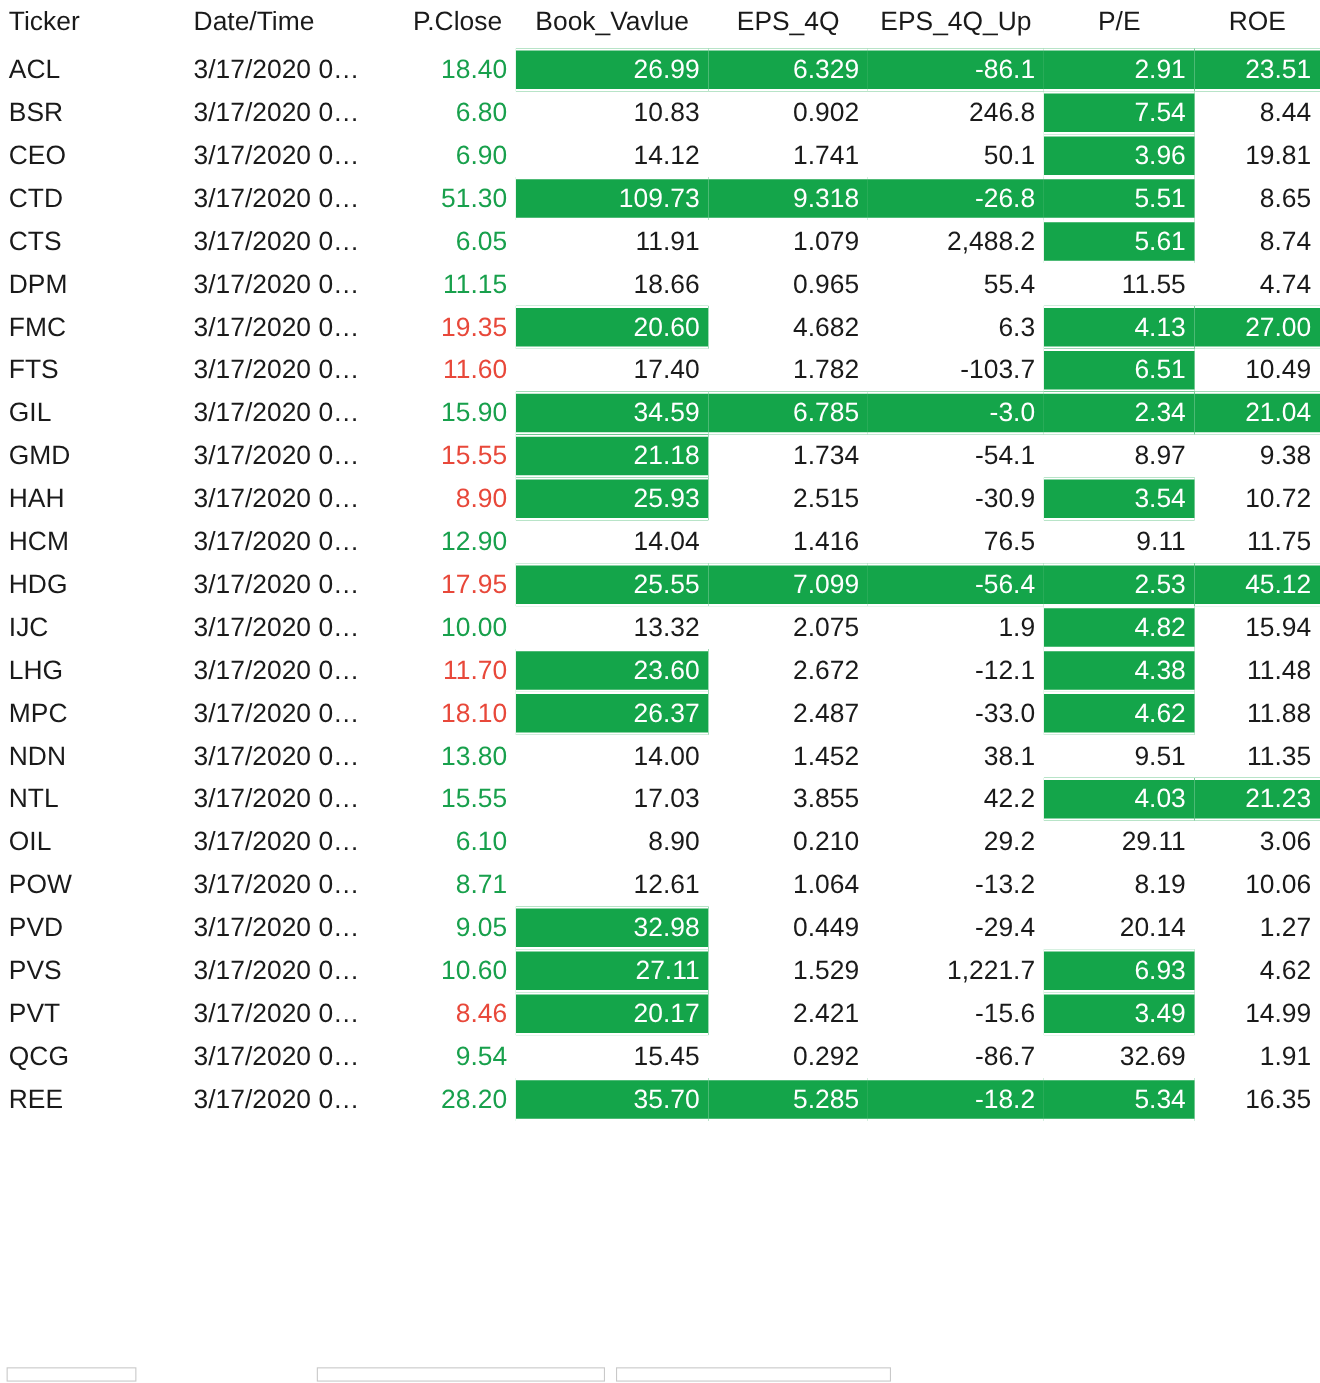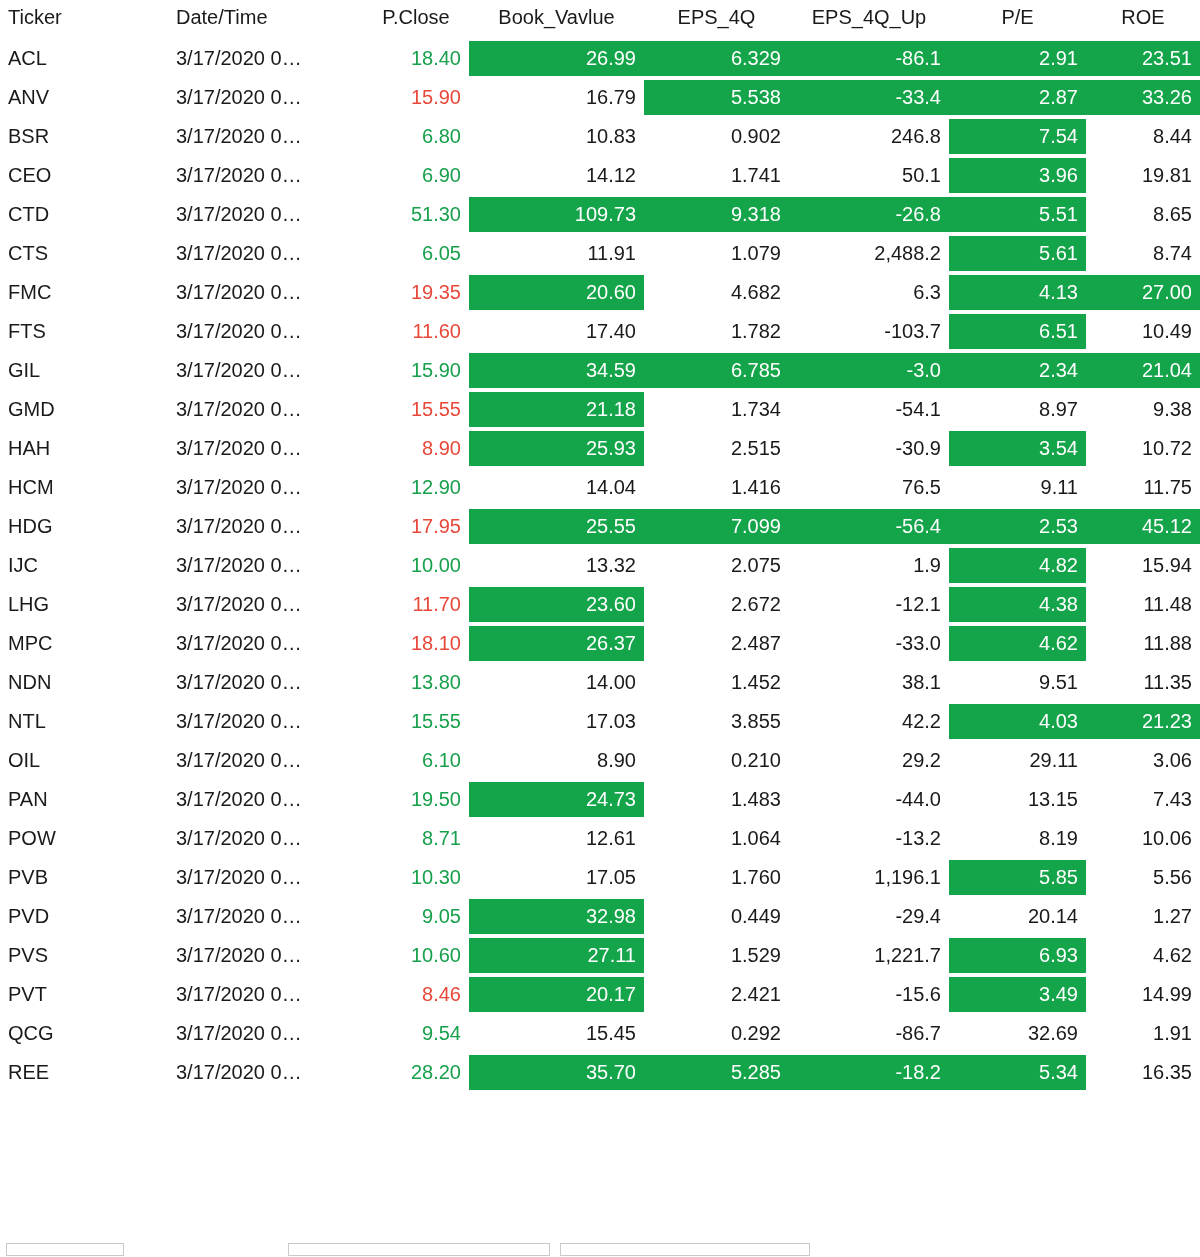--- a/index.html
+++ b/index.html
@@ -11,21 +11,21 @@
     width: 1200px;
     height: 1257px;
     font-family: "Liberation Sans", sans-serif;
     color: #1a1a1a;
     overflow: hidden;
   }
   #grid {
     width: 1200px;
     border-collapse: collapse;
     table-layout: fixed;
-    font-size: 20px;
+    font-size: 24px;
   }
   #grid col.c-ticker   { width: 168px; }
   #grid col.c-datetime { width: 195px; }
   #grid col.c-pclose   { width: 106px; }
   #grid col.c-book     { width: 175px; }
   #grid col.c-eps      { width: 145px; }
   #grid col.c-epsup    { width: 160px; }
   #grid col.c-pe       { width: 137px; }
   #grid col.c-roe      { width: 114px; }
 
@@ -110,30 +110,20 @@
         <td class="left">ACL</td>
         <td class="left">3/17/2020 0…</td>
         <td class="right pos">18.40</td>
         <td class="right hl">26.99</td>
         <td class="right hl">6.329</td>
         <td class="right hl">-86.1</td>
         <td class="right hl">2.91</td>
         <td class="right hl">23.51</td>
       </tr>
       <tr>
-        <td class="left">ANV</td>
-        <td class="left">3/17/2020 0…</td>
-        <td class="right neg">15.90</td>
-        <td class="right">16.79</td>
-        <td class="right hl">5.538</td>
-        <td class="right hl">-33.4</td>
-        <td class="right hl">2.87</td>
-        <td class="right hl">33.26</td>
-      </tr>
-      <tr>
         <td class="left">BSR</td>
         <td class="left">3/17/2020 0…</td>
         <td class="right pos">6.80</td>
         <td class="right">10.83</td>
         <td class="right">0.902</td>
         <td class="right">246.8</td>
         <td class="right hl">7.54</td>
         <td class="right">8.44</td>
       </tr>
       <tr>
@@ -160,20 +150,30 @@
         <td class="left">CTS</td>
         <td class="left">3/17/2020 0…</td>
         <td class="right pos">6.05</td>
         <td class="right">11.91</td>
         <td class="right">1.079</td>
         <td class="right">2,488.2</td>
         <td class="right hl">5.61</td>
         <td class="right">8.74</td>
       </tr>
       <tr>
+        <td class="left">DPM</td>
+        <td class="left">3/17/2020 0…</td>
+        <td class="right pos">11.15</td>
+        <td class="right">18.66</td>
+        <td class="right">0.965</td>
+        <td class="right">55.4</td>
+        <td class="right">11.55</td>
+        <td class="right">4.74</td>
+      </tr>
+      <tr>
         <td class="left">FMC</td>
         <td class="left">3/17/2020 0…</td>
         <td class="right neg">19.35</td>
         <td class="right hl">20.60</td>
         <td class="right">4.682</td>
         <td class="right">6.3</td>
         <td class="right hl">4.13</td>
         <td class="right hl">27.00</td>
       </tr>
       <tr>
@@ -290,50 +290,30 @@
         <td class="left">OIL</td>
         <td class="left">3/17/2020 0…</td>
         <td class="right pos">6.10</td>
         <td class="right">8.90</td>
         <td class="right">0.210</td>
         <td class="right">29.2</td>
         <td class="right">29.11</td>
         <td class="right">3.06</td>
       </tr>
       <tr>
-        <td class="left">PAN</td>
-        <td class="left">3/17/2020 0…</td>
-        <td class="right pos">19.50</td>
-        <td class="right hl">24.73</td>
-        <td class="right">1.483</td>
-        <td class="right">-44.0</td>
-        <td class="right">13.15</td>
-        <td class="right">7.43</td>
-      </tr>
-      <tr>
         <td class="left">POW</td>
         <td class="left">3/17/2020 0…</td>
         <td class="right pos">8.71</td>
         <td class="right">12.61</td>
         <td class="right">1.064</td>
         <td class="right">-13.2</td>
         <td class="right">8.19</td>
         <td class="right">10.06</td>
       </tr>
       <tr>
-        <td class="left">PVB</td>
-        <td class="left">3/17/2020 0…</td>
-        <td class="right pos">10.30</td>
-        <td class="right">17.05</td>
-        <td class="right">1.760</td>
-        <td class="right">1,196.1</td>
-        <td class="right hl">5.85</td>
-        <td class="right">5.56</td>
-      </tr>
-      <tr>
         <td class="left">PVD</td>
         <td class="left">3/17/2020 0…</td>
         <td class="right pos">9.05</td>
         <td class="right hl">32.98</td>
         <td class="right">0.449</td>
         <td class="right">-29.4</td>
         <td class="right">20.14</td>
         <td class="right">1.27</td>
       </tr>
       <tr>

